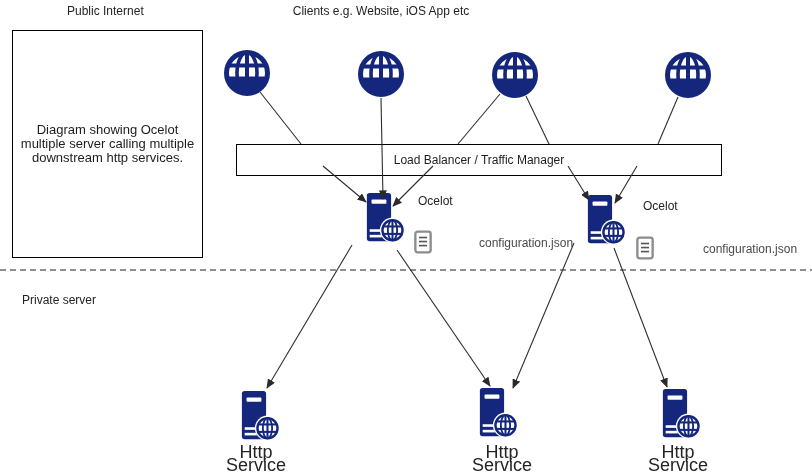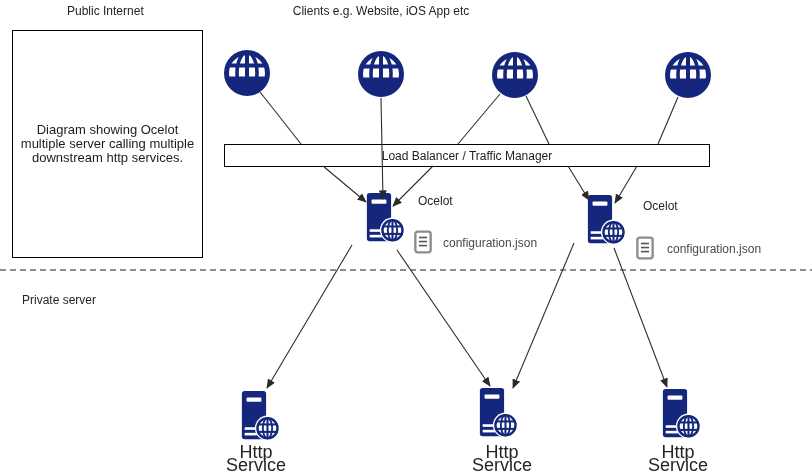--- a/index.html
+++ b/index.html
@@ -16,29 +16,29 @@
   .lbl{font-size:12px;color:#242424;white-space:nowrap;}
   .desc-box{
     left:12px;top:30px;width:191px;height:228px;border:1px solid #000;background:#fff;
     display:flex;align-items:center;justify-content:center;z-index:2;box-sizing:border-box;
   }
   .desc-text{font-size:13px;line-height:14px;text-align:center;color:#1d1d1d;padding:0 4px;}
   .clients-caption{left:256px;top:4px;width:250px;text-align:center;}
   .public-internet{left:24px;top:4px;margin-left:43px;}
   .private-network{left:22px;top:293px;}
   .lb-box{
-    left:224px;top:144px;width:486px;height:23px;border:1px solid #000;background:#fff;
+    left:236px;top:144px;width:486px;height:32px;border:1px solid #000;background:#fff;
     display:flex;align-items:center;justify-content:center;z-index:2;box-sizing:border-box;
   }
   .lb-box span{font-size:12px;color:#1d1d1d;white-space:nowrap;}
   .icon{position:absolute;z-index:3;color:var(--node-blue);}
   .doc-icon{color:var(--doc-gray);}
   .ocelot-label-1{left:418px;top:194px;}
   .ocelot-label-2{left:643px;top:199px;}
-  .config-label{font-size:12px;color:#4a4a4a;}
+  .config-label{font-size:12px;color:#4a4a4a;margin-left:36px;}
   .config-label-1{left:443px;top:236px;}
   .config-label-2{left:667px;top:242px;}
   .svc-label{position:absolute;width:80px;text-align:center;font-size:18px;line-height:13px;color:#242424;z-index:2;}
   .connectors{position:absolute;left:0;top:0;z-index:5;pointer-events:none;}
   .cline{stroke:var(--line-dark);stroke-width:1.1;fill:none;}
   .dashline{stroke:#1f1f1f;stroke-width:1;stroke-dasharray:6 4;fill:none;}
 </style>
 </head>
 <body>
 

